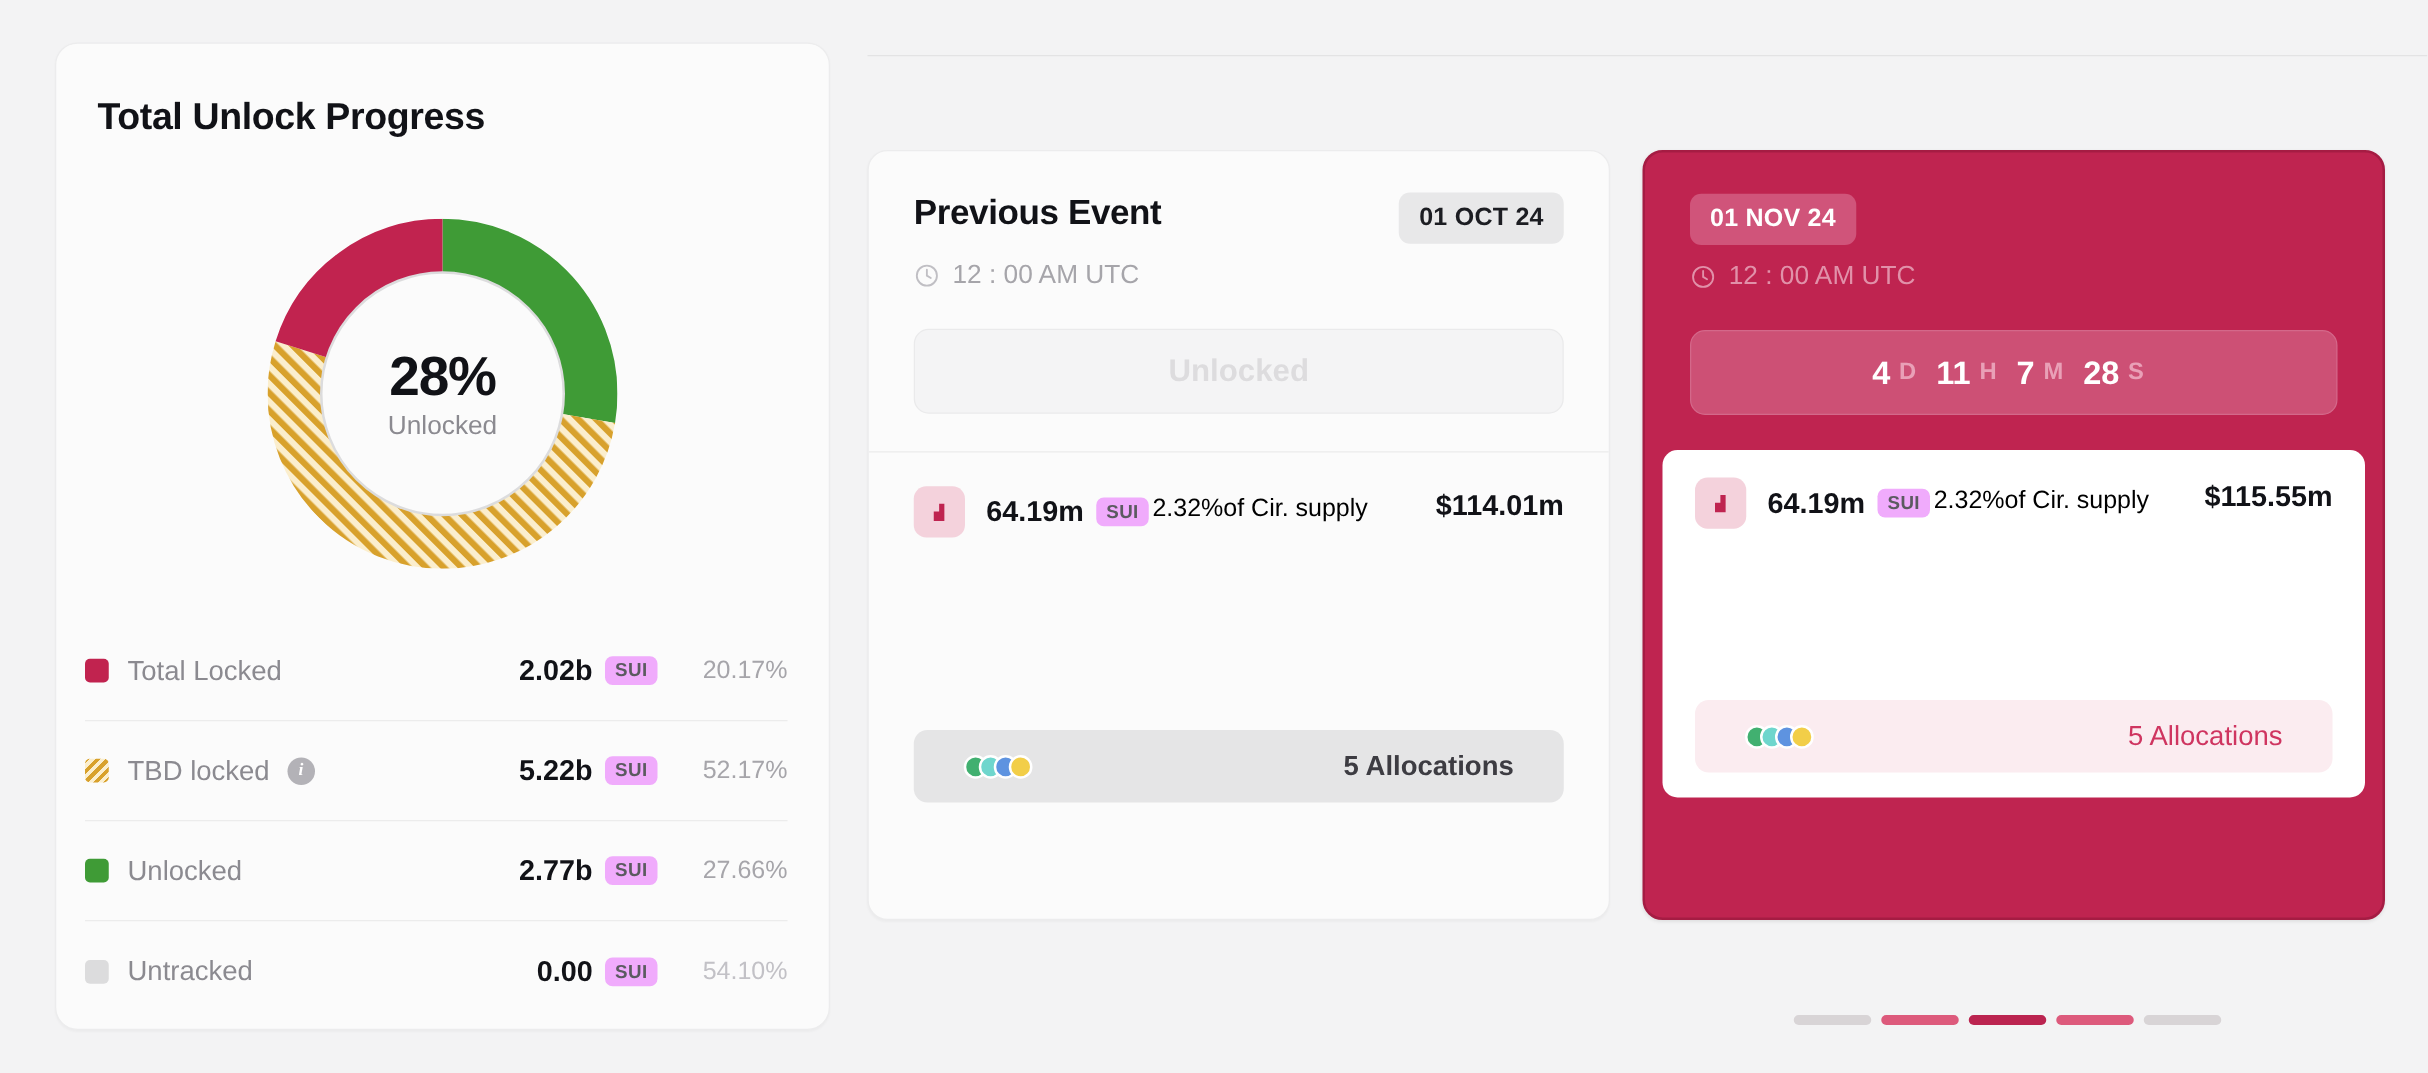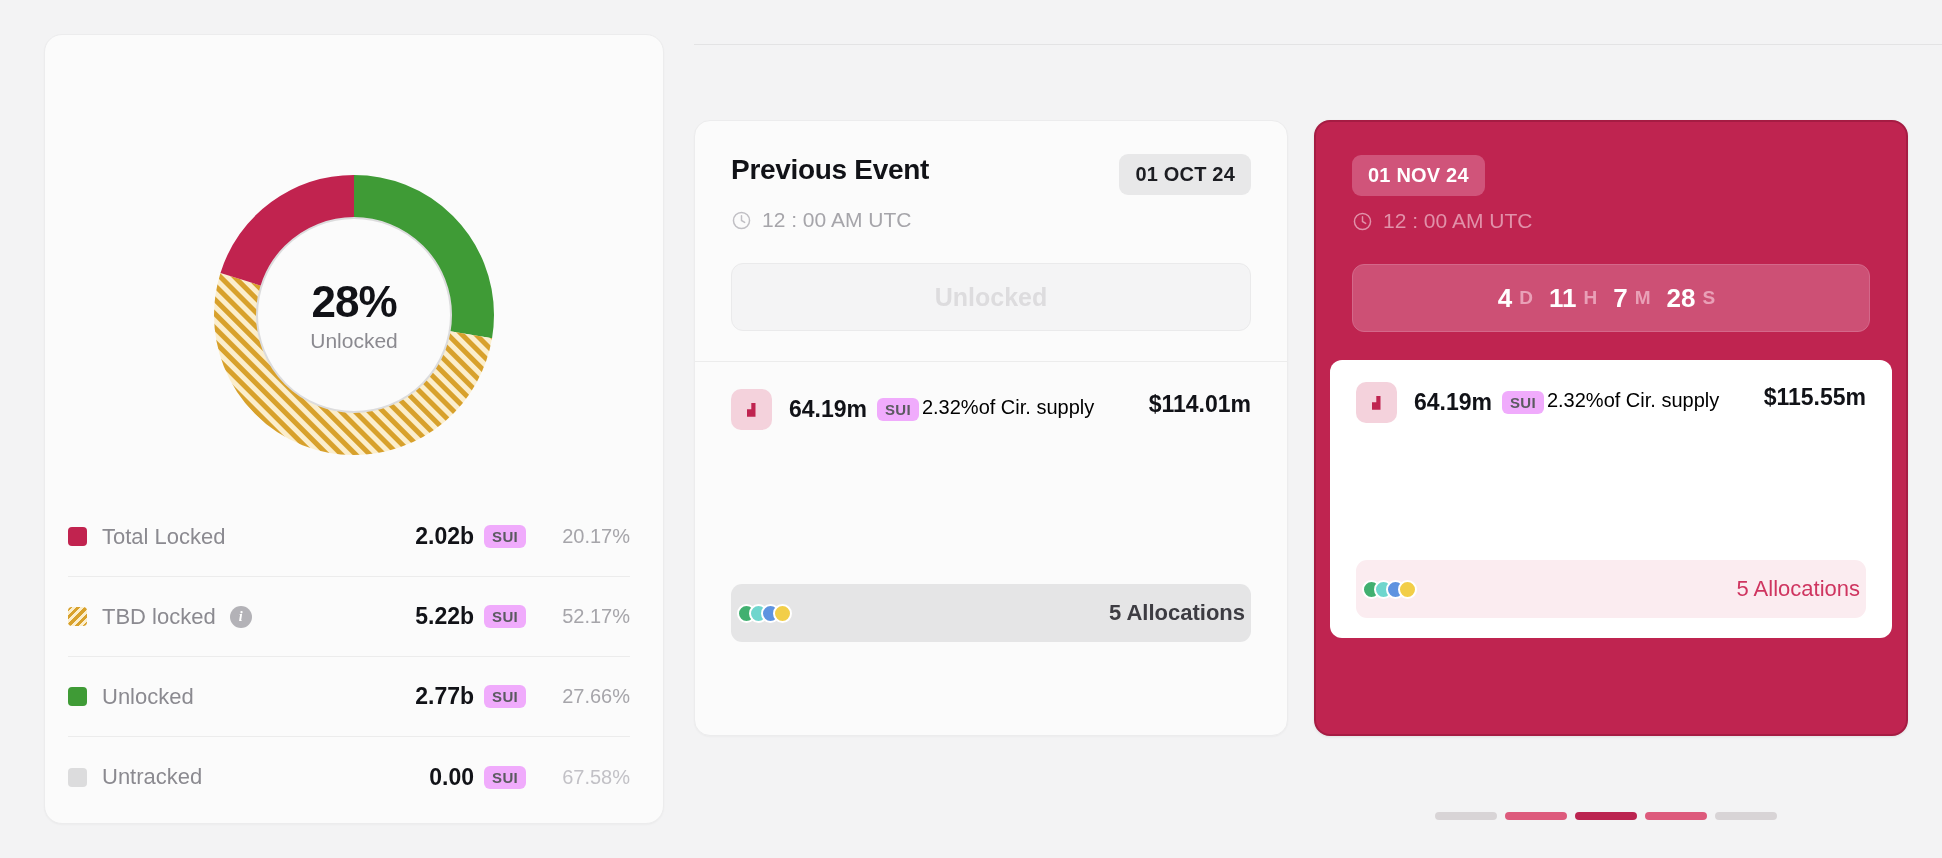--- a/index.html
+++ b/index.html
@@ -196,21 +196,21 @@
     margin-left: auto;
     font-size: 23px; font-weight: bold; color: #111217;
     align-self: flex-start; padding-top: 2px;
   }
 
   .alloc-bar {
     position: absolute; left: 36px; right: 36px; bottom: 26px;
     height: 58px; border-radius: 11px;
     background: #e5e5e6;
     display: flex; align-items: center;
-    padding: 0 6px;
+    padding: 0 40px;
   }
   .ev-next .alloc-bar {
     left: 26px; right: 26px; bottom: 20px;
     background: #fbecf0;
   }
   .dots { display: flex; align-items: center; }
   .dot {
     width: 19px; height: 19px; border-radius: 50%;
     border: 2px solid #ffffff; margin-left: -7px;
   }
@@ -227,20 +227,21 @@
     display: flex; gap: 8px;
   }
   .pbar { width: 62px; height: 8px; border-radius: 4px; }
 </style>
 </head>
 <body>
 
 <div class="page">
 
   <div class="progress-card">
+    <div class="progress-title">Total Unlock Progress</div>
 
     <div class="donut-wrap">
       <svg width="280" height="280" viewBox="0 0 280 280">
         <defs>
           <pattern id="tbdStripes" patternUnits="userSpaceOnUse" width="10" height="10" patternTransform="rotate(45)">
             <rect width="10" height="10" fill="#fbeecd"></rect>
             <rect width="5" height="10" fill="#d8a12c"></rect>
           </pattern>
         </defs>
 
@@ -288,21 +289,21 @@
         <span class="tok-badge">SUI</span>
         <span class="legend-pct">27.66%</span>
       </div>
 
       <div class="legend-row">
         <span class="swatch sw-untracked"></span>
         <span class="legend-label">Untracked</span>
         <span class="legend-spacer"></span>
         <span class="legend-amt dim">0.00</span>
         <span class="tok-badge">SUI</span>
-        <span class="legend-pct dim">67.58%</span>
+        <span class="legend-pct dim">54.10%</span>
       </div>
 
     </div>
   </div>
 
   <div class="events-header">
     <div class="events-rule"></div>
   </div>
 
   <div class="cards-area">

